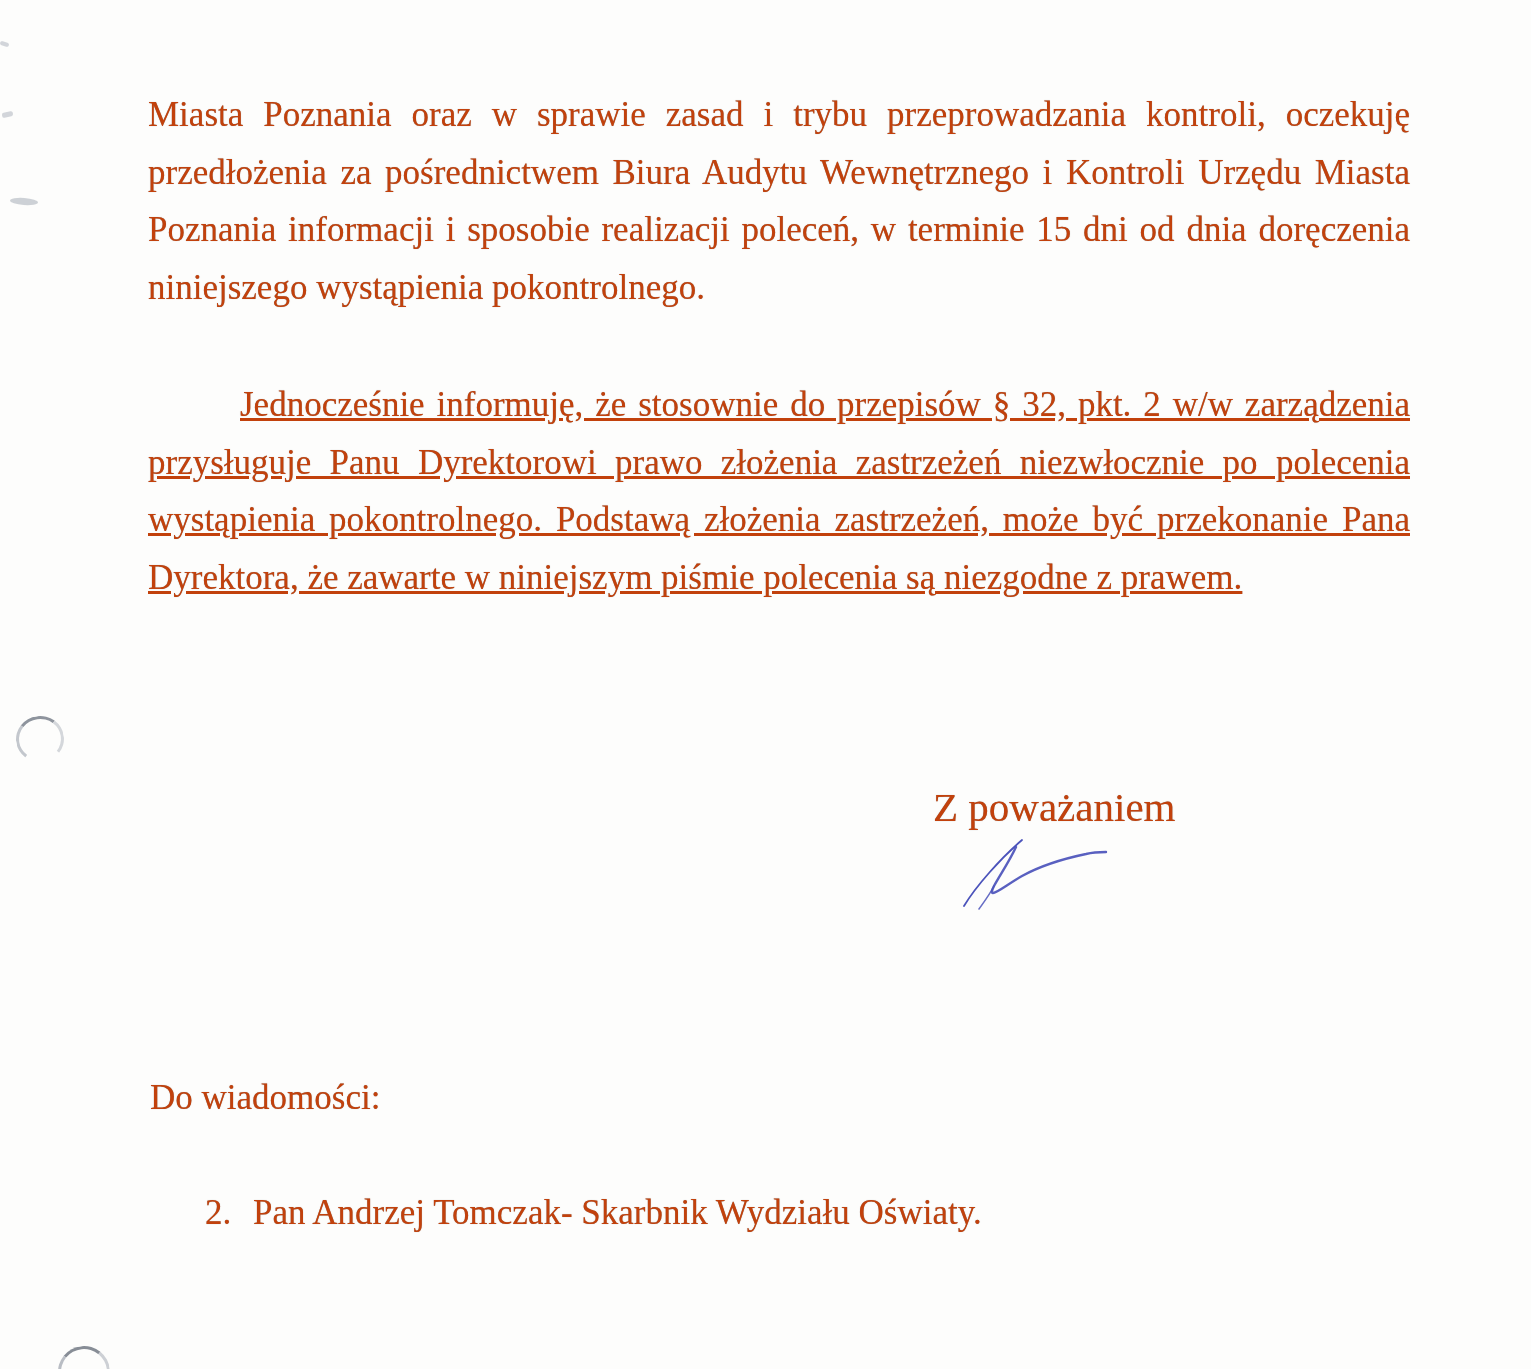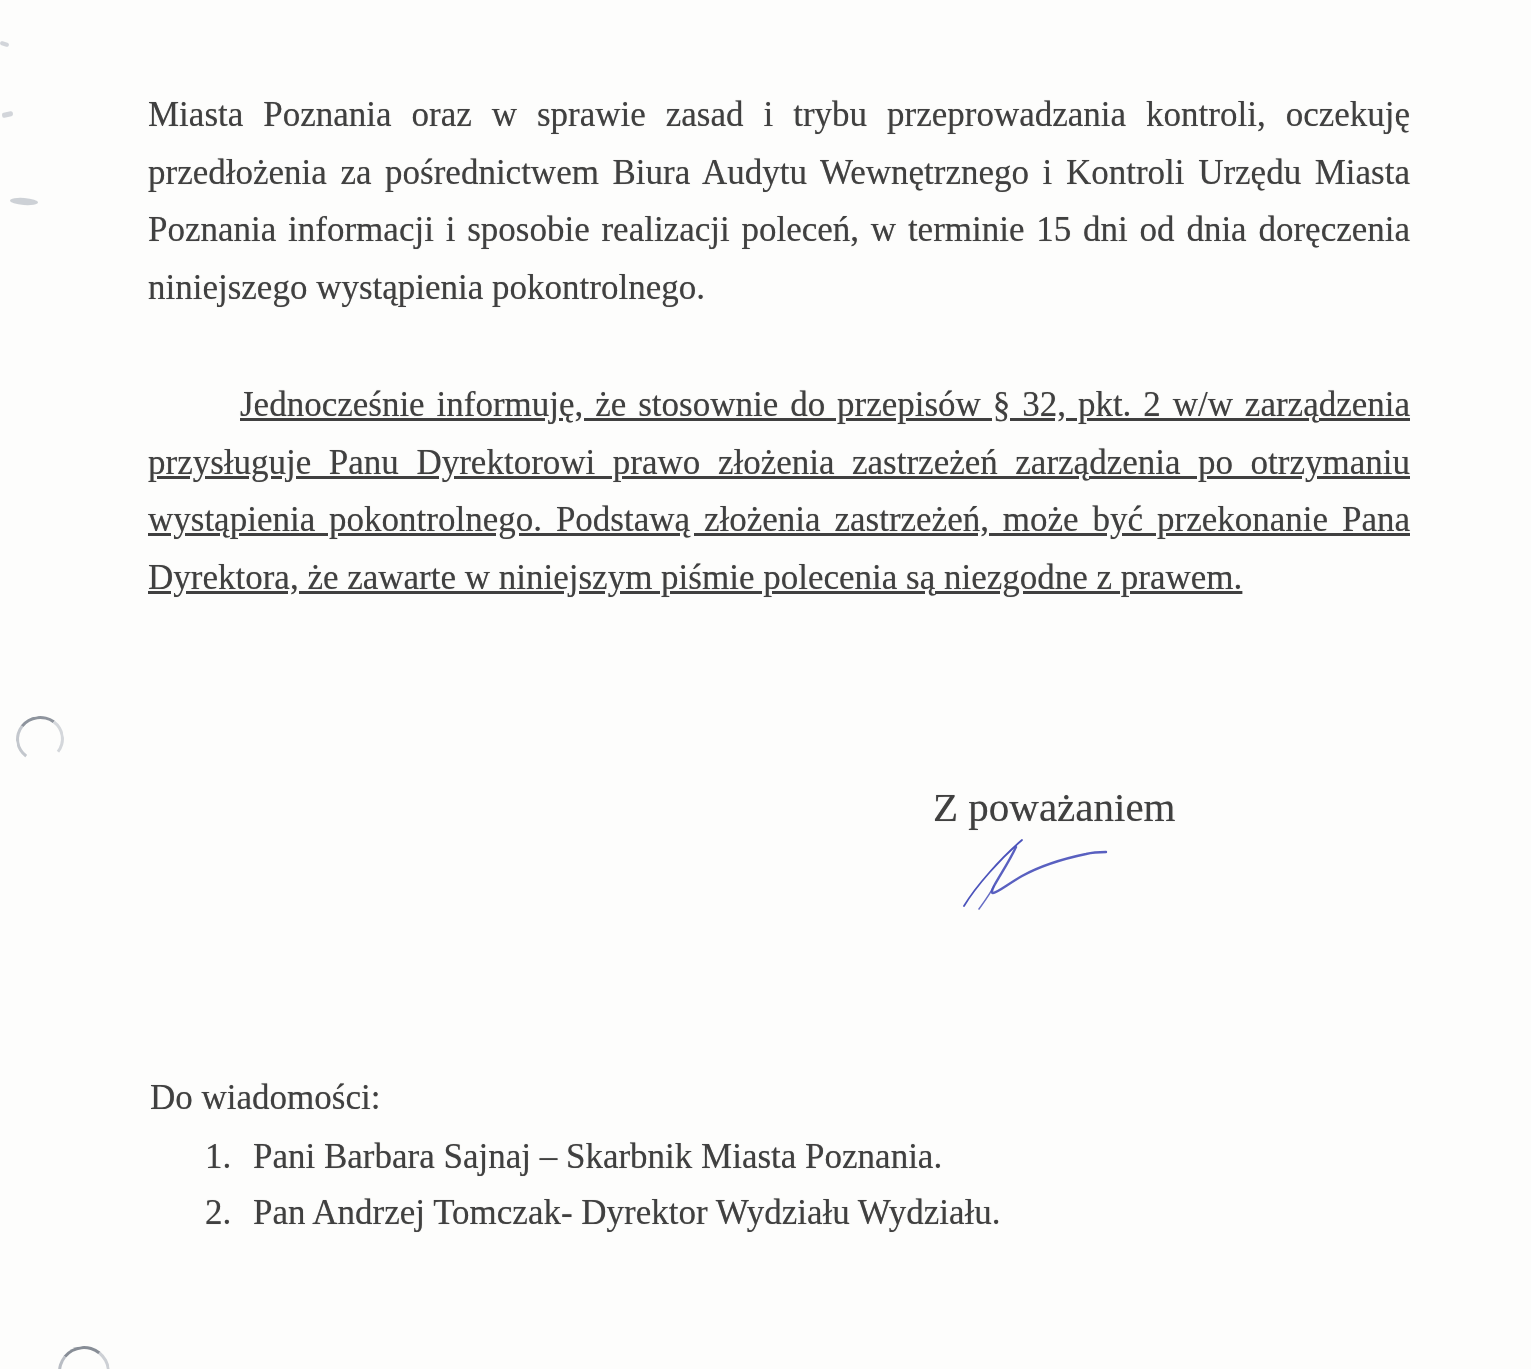--- a/index.html
+++ b/index.html
@@ -7,21 +7,21 @@
     padding: 0;
     background: #e8e8e8;
   }
   .page {
     position: relative;
     width: 1531px;
     height: 1369px;
     background: #fdfdfc;
     overflow: hidden;
     font-family: "Liberation Serif", "DejaVu Serif", serif;
-    color: #404040;
+    color: #c2410c;
   }
   .para {
     position: absolute;
     left: 148px;
     width: 1262px;
     font-size: 35px;
     line-height: 57.6px;
     text-shadow: 0 0 0.7px rgba(55,53,47,0.55);
   }
   .para .line {
@@ -134,36 +134,33 @@
 
   <div class="para p1">
     <div class="line">Miasta Poznania oraz w sprawie zasad i trybu przeprowadzania kontroli, oczekuję</div>
     <div class="line">przedłożenia za pośrednictwem Biura Audytu Wewnętrznego i Kontroli  Urzędu Miasta</div>
     <div class="line">Poznania informacji i sposobie realizacji poleceń, w terminie 15 dni od dnia doręczenia</div>
     <div class="line last">niniejszego wystąpienia pokontrolnego.</div>
   </div>
 
   <div class="para p2">
     <div class="line indent">Jednocześnie informuję, że stosownie do przepisów § 32, pkt. 2 w/w zarządzenia</div>
-    <div class="line">przysługuje Panu Dyrektorowi prawo złożenia zastrzeżeń zarządzenia po otrzymaniu</div>
+    <div class="line">przysługuje Panu Dyrektorowi prawo złożenia zastrzeżeń niezwłocznie po polecenia</div>
     <div class="line">wystąpienia pokontrolnego. Podstawą złożenia zastrzeżeń, może być przekonanie Pana</div>
     <div class="line last">Dyrektora, że zawarte w niniejszym piśmie polecenia są niezgodne z prawem.</div>
   </div>
 
   <div class="closing">Z poważaniem</div>
 
   <svg class="signature-svg" viewBox="0 0 172 82" fill="none">
     <path d="M 18,72 C 30,52 55,24 76,6" stroke-width="1.8" stroke-linecap="round" fill="none" stroke="#4b53bb"></path>
     <path d="M 70,13 C 63,28 54,41 48,52 C 46,56 45,59 47,59 C 51,59 62,50 76,42 C 96,31 116,25 140,20 C 148,18 155,18 160,18" stroke-width="2.4" stroke-linecap="round" fill="none" opacity="0.92" stroke="#4b53bb"></path>
     <path d="M 48,52 C 44,60 38,68 33,75" stroke-width="1.6" stroke-linecap="round" fill="none" opacity="0.85" stroke="#4b53bb"></path>
   </svg>
 
 
   <div class="cc-heading">Do wiadomości:</div>
 
-  <div class="cc-item cc-item-1">
-    <span class="cc-num">1.</span><span>Pani Barbara Sajnaj – Skarbnik Miasta Poznania.</span>
-  </div>
   <div class="cc-item cc-item-2">
-    <span class="cc-num">2.</span><span>Pan Andrzej Tomczak- Dyrektor Wydziału Wydziału.</span>
+    <span class="cc-num">2.</span><span>Pan Andrzej Tomczak- Skarbnik Wydziału Oświaty.</span>
   </div>
 
 </div>
 
 </body></html>

